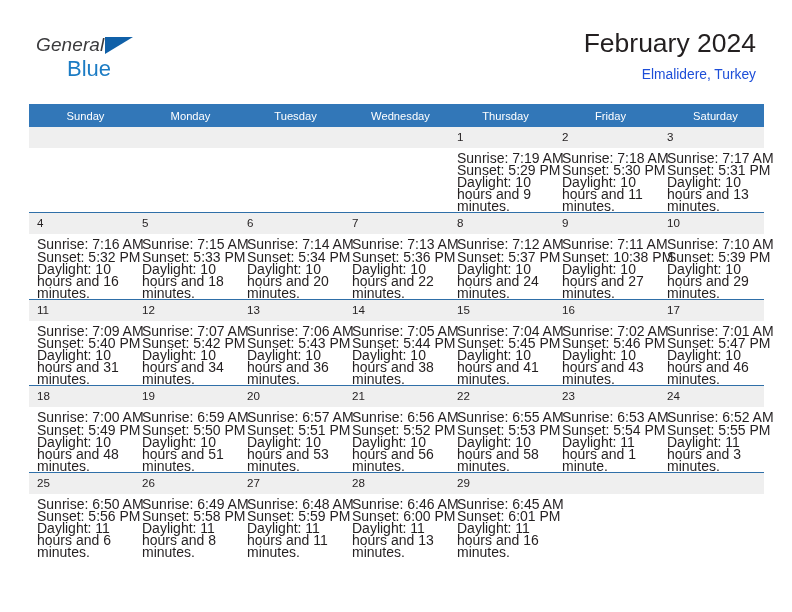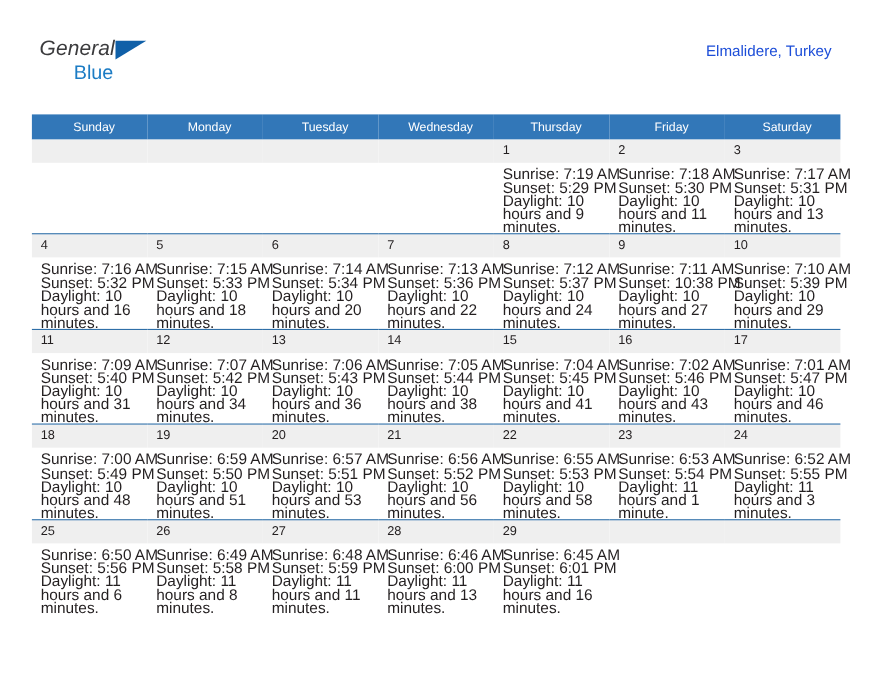--- a/index.html
+++ b/index.html
@@ -52,21 +52,21 @@
     top: 3px;
     width: 0;
     height: 0;
     border-left: 28px solid #1060a8;
     border-bottom: 17px solid transparent;
   }
   .logo-blue {
     position: absolute;
     left: 31px;
     top: 22px;
-    font-size: 18px;
+    font-size: 22px;
     color: #1c7cc4;
     font-family: "Liberation Sans", sans-serif;
   }
 
   .title-block {
     position: absolute;
     right: 36px;
     top: 30px;
     text-align: right;
   }
@@ -143,20 +143,21 @@
 
 <div class="page">
 
   <div class="top">
     <div class="logo">
       <span class="logo-general">General</span>
       <span class="logo-tri"></span>
       <span class="logo-blue">Blue</span>
     </div>
     <div class="title-block">
+      <div class="cal-title">February 2024</div>
       <div class="cal-subtitle">Elmalidere, Turkey</div>
     </div>
   </div>
 
   <table class="calendar">
     <thead>
       <tr>
         <th>Sunday</th>
         <th>Monday</th>
         <th>Tuesday</th>

